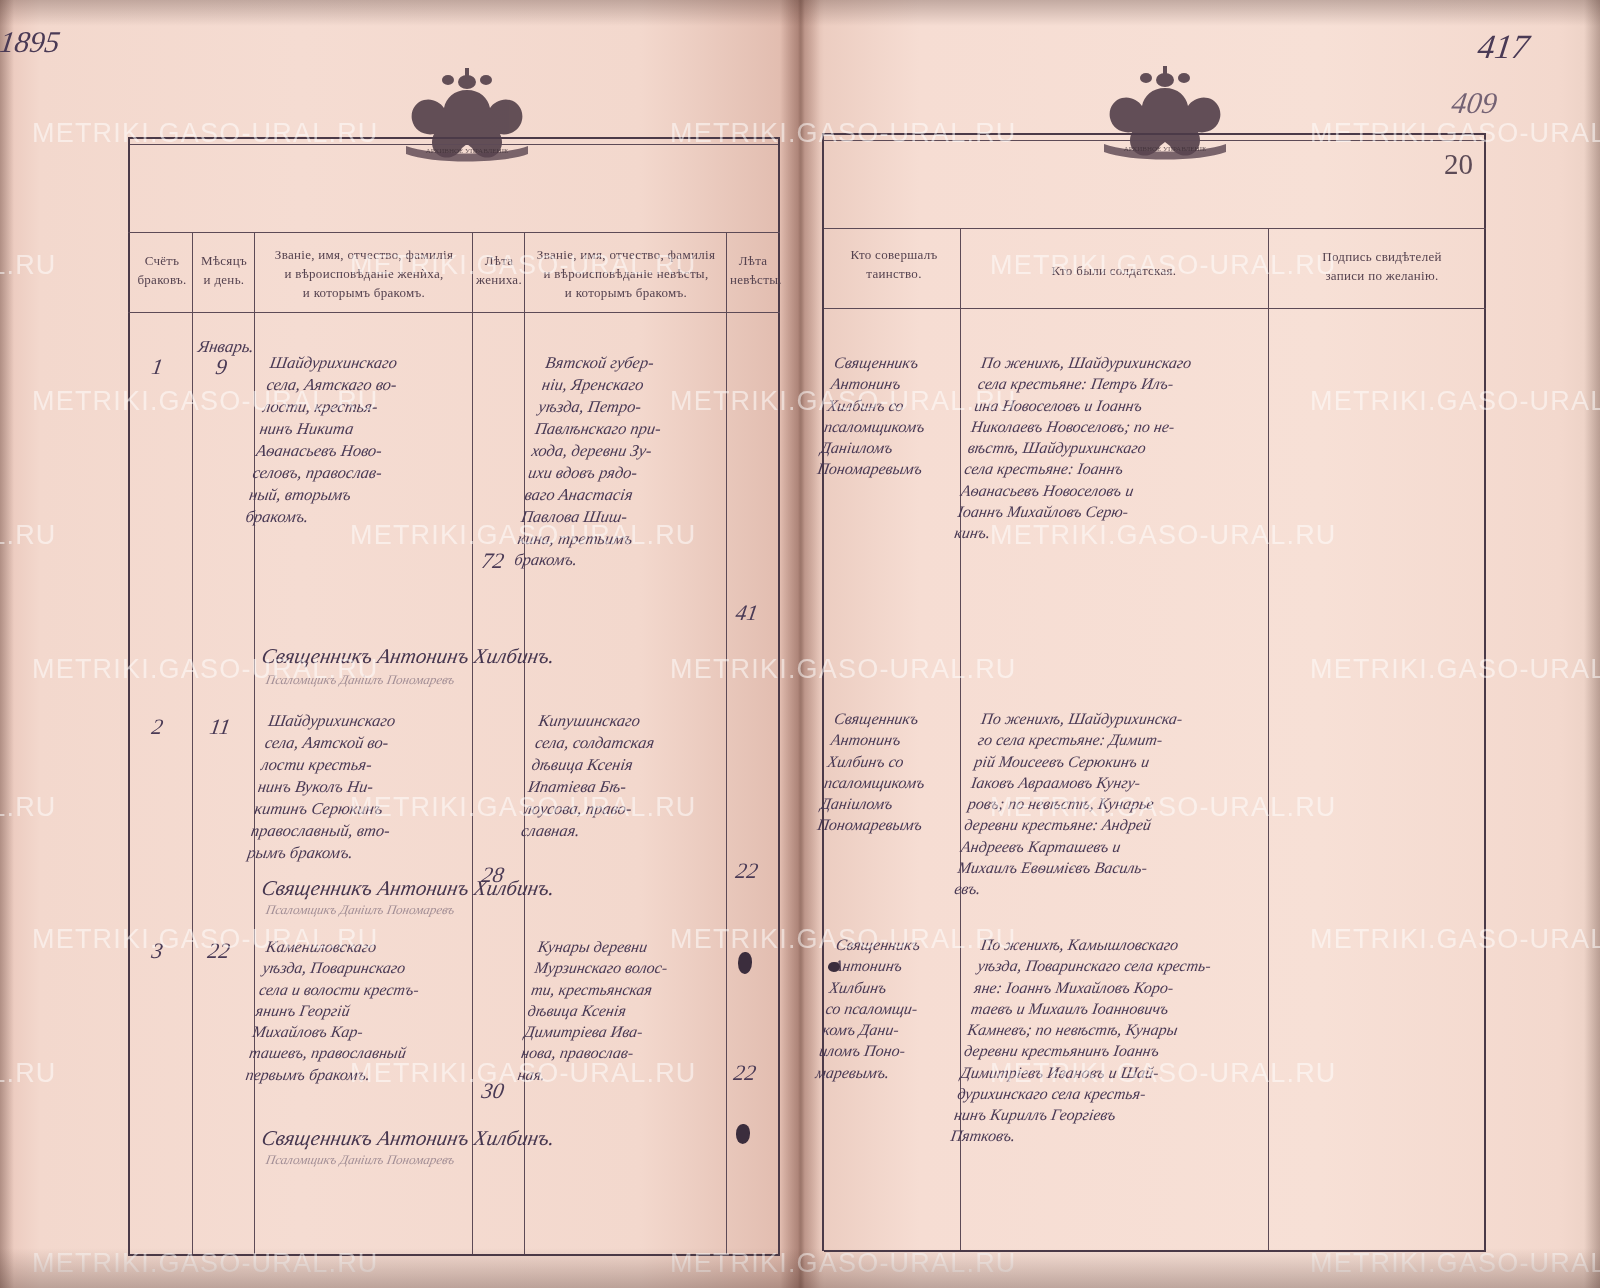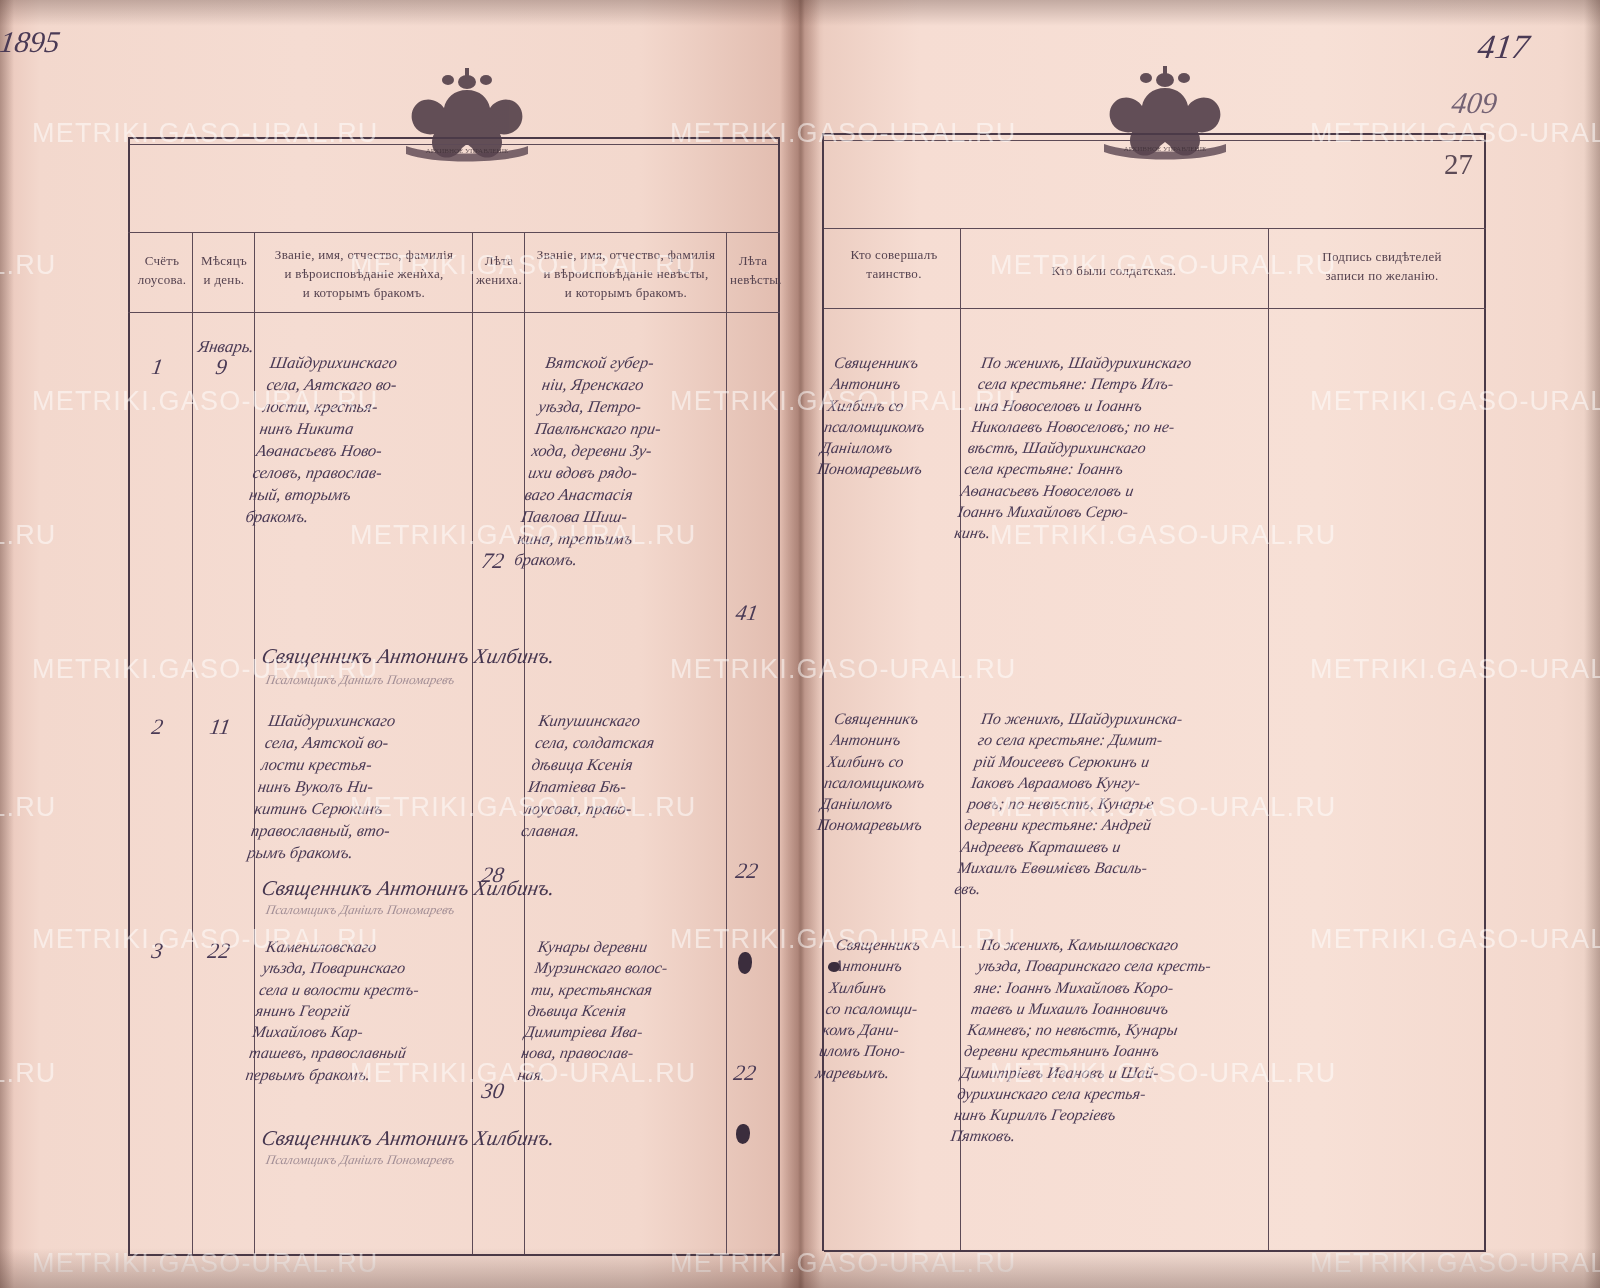--- a/index.html
+++ b/index.html
@@ -182,21 +182,21 @@
       <rect x="73" y="8" width="4" height="10"></rect>
     </g>
     <g fill="#5a4550" opacity="0.8">
       <path d="M14 86 C40 96 110 96 136 86 L136 94 C110 104 40 104 14 94 Z"></path>
     </g>
     <text x="75" y="93" text-anchor="middle" font-family="Liberation Serif, serif" font-size="7" fill="#3f3038" opacity="0.8">АРХИВНОЕ УПРАВЛЕНІЕ</text>
   </svg>
 
   <div class="folio title-script" style="left:1478px; top:28px; font-size:34px;">417</div>
   <div class="folio title-script" style="left:1452px; top:86px; font-size:30px; opacity:0.75;">409</div>
-  <div class="folio" style="left:1444px; top:148px; font-size:29px;">27</div>
+  <div class="folio" style="left:1444px; top:148px; font-size:29px;">20</div>
 
   <div class="rule h thick" style="left:128px; top:137px; width:652px; height:2px;"></div>
   <div class="rule h thick" style="left:824px; top:133px; width:662px; height:2px;"></div>
   <div class="rule h" style="left:128px; top:144px; width:652px;"></div>
   <div class="rule h" style="left:824px; top:140px; width:662px;"></div>
 
   <div class="printed" style="left:320px; top:188px; font-size:21px; letter-spacing:2.6px;">МЕТРИЧЕСКОЙ КНИГИ НА</div>
   <div class="title-script" style="left:648px; top:178px; font-size:30px;">1895</div>
   <div class="printed" style="left:846px; top:184px; font-size:21px; letter-spacing:2.4px;">ГОДЪ, ЧАСТЬ ВТОРАЯ, Ѡ БРАКОСОЧЕТÁВШИХСѦ.</div>
 
@@ -217,21 +217,21 @@
   <div class="rule v" style="left:192px; top:232px; height:1022px;"></div>
   <div class="rule v" style="left:254px; top:232px; height:1022px;"></div>
   <div class="rule v" style="left:472px; top:232px; height:1022px;"></div>
   <div class="rule v" style="left:524px; top:232px; height:1022px;"></div>
   <div class="rule v" style="left:726px; top:232px; height:1022px;"></div>
 
   <div class="rule v" style="left:960px; top:228px; height:1022px;"></div>
   <div class="rule v" style="left:1268px; top:228px; height:1022px;"></div>
 
   <div class="colhdr" style="left:134px; top:252px; width:56px; white-space:pre-line;">Счётъ
-лоусова.</div>
+браковъ.</div>
   <div class="colhdr" style="left:196px; top:252px; width:56px; white-space:pre-line;">Мѣсяцъ
 и день.</div>
   <div class="colhdr" style="left:258px; top:246px; width:212px; white-space:pre-line;">Званіе, имя, отчество, фамилія
 и вѣроисповѣданіе женѝха,
 и которымъ бракомъ.</div>
   <div class="colhdr" style="left:476px; top:252px; width:46px; white-space:pre-line;">Лѣта
 жениха.</div>
   <div class="colhdr" style="left:528px; top:246px; width:196px; white-space:pre-line;">Званіе, имя, отчество, фамилія
 и вѣроисповѣданіе невѣсты,
 и которымъ бракомъ.</div>

